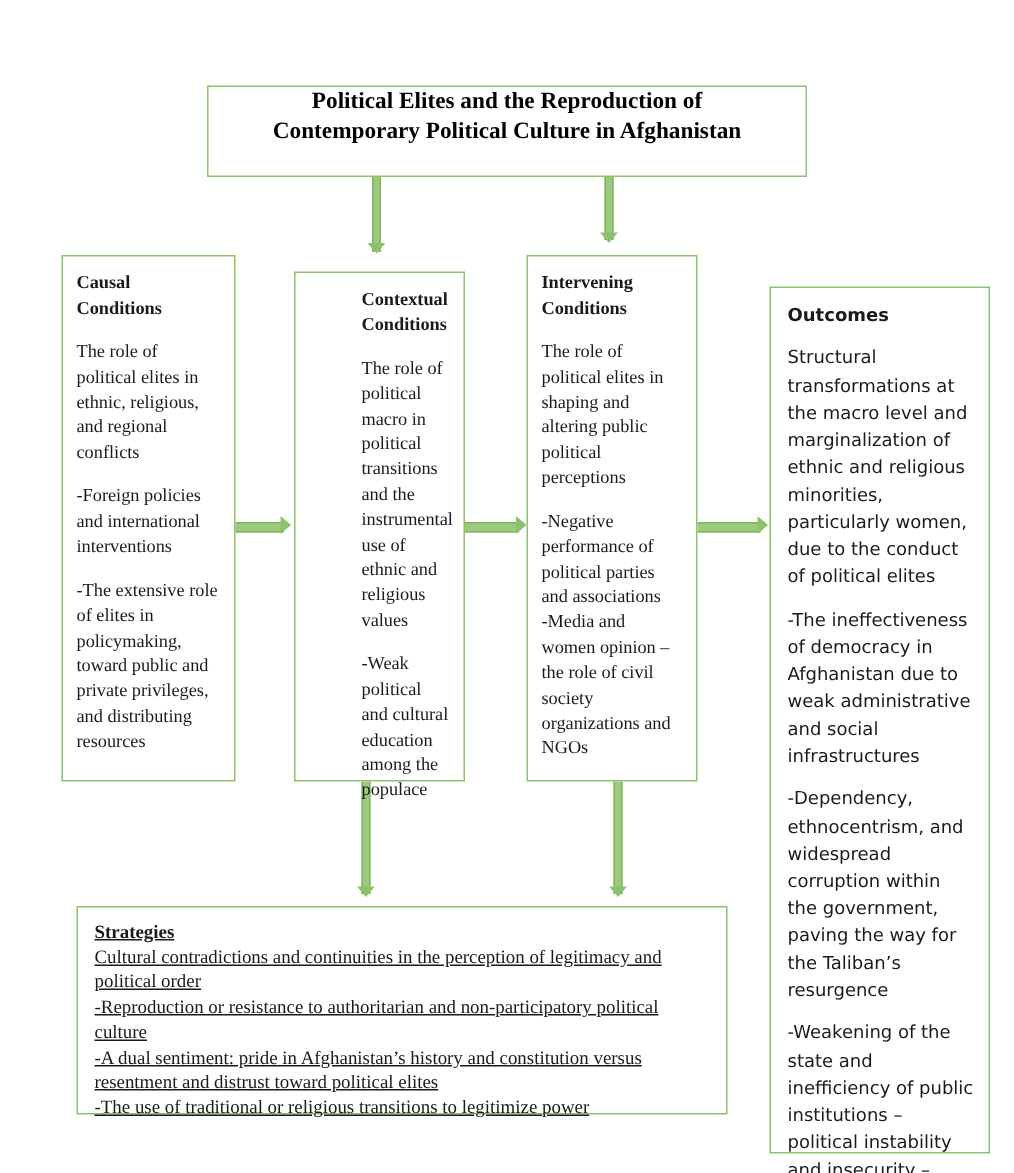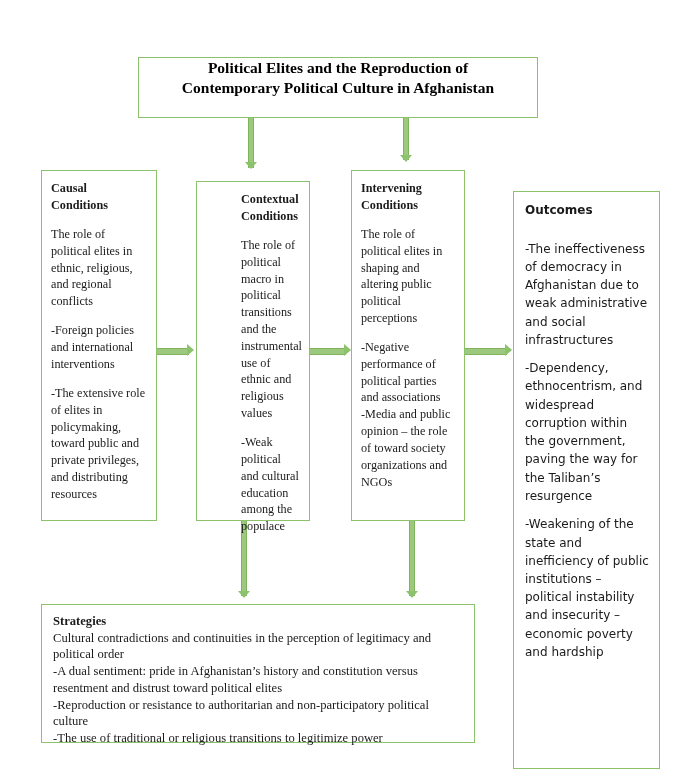--- a/index.html
+++ b/index.html
@@ -54,25 +54,26 @@
   .col-interven { left: 351px; top: 170px; width: 114px; height: 351px; }
   .col-outcomes {
     left: 513px; top: 167px; width: 147px; height: 578px;
     font-family: "DejaVu Sans", "Liberation Sans", sans-serif;
     font-size: 12px;
     line-height: 1.52;
     padding: 9px 10px 6px 11px;
     margin-top: 24px;
   }
   .strategies-box {
-    left: 41px; top: 604px; width: 434px; height: 139px;
+    left: 51px; top: 604px; width: 434px; height: 139px;
     padding: 8px 10px 6px 11px;
     font-size: 12.6px;
     line-height: 1.33;
     color: #1a1a1a;
+    text-decoration: underline;
   }
   .hdr {
     font-weight: bold;
     margin: 0;
   }
   .hdr-sans {
     font-weight: bold;
     margin: 0;
     font-family: "DejaVu Sans", "Liberation Sans", sans-serif;
   }
@@ -192,35 +193,36 @@
 
   <div class="box col-box col-interven">
     <div class="hdr">
       <span>Intervening</span><br>
       <span>Conditions</span>
     </div>
     <div class="gap"></div>
     <p class="para">The role of political elites in shaping and altering public political perceptions</p>
     <div class="gap"></div>
     <p class="para">-Negative performance of political parties and associations</p>
-    <p class="para">-Media and public opinion – the role of toward society organizations and NGOs</p>
+    <p class="para">-Media and women opinion – the role of civil society organizations and NGOs</p>
   </div>
 
   <div class="box col-box col-outcomes">
     <div class="hdr-sans">Outcomes</div>
     <div class="gap-sm"></div>
+    <p class="para">Structural transformations at the macro level and marginalization of ethnic and religious minorities, particularly women, due to the conduct of political elites</p>
     <div class="gap-sm"></div>
     <p class="para">-The ineffectiveness of democracy in Afghanistan due to weak administrative and social infrastructures</p>
     <div class="gap-sm"></div>
     <p class="para">-Dependency, ethnocentrism, and widespread corruption within the government, paving the way for the Taliban’s resurgence</p>
     <div class="gap-sm"></div>
     <p class="para">-Weakening of the state and inefficiency of public institutions – political instability and insecurity – economic poverty and hardship</p>
   </div>
 
   <div class="box strategies-box">
     <div class="hdr">Strategies</div>
     <p class="para">Cultural contradictions and continuities in the perception of legitimacy and political order</p>
+    <p class="para">-Reproduction or resistance to authoritarian and non-participatory political culture</p>
     <p class="para">-A dual sentiment: pride in Afghanistan’s history and constitution versus resentment and distrust toward political elites</p>
-    <p class="para">-Reproduction or resistance to authoritarian and non-participatory political culture</p>
     <p class="para">-The use of traditional or religious transitions to legitimize power</p>
   </div>
 
 </div>
 
 </body></html>

